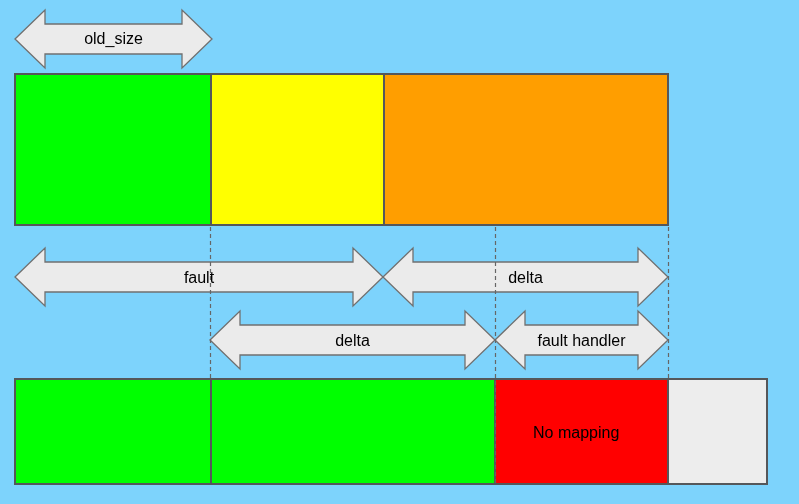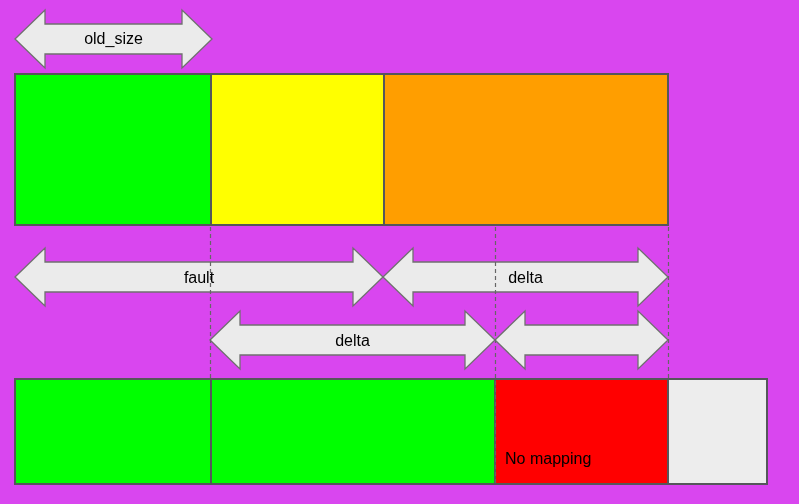--- a/index.html
+++ b/index.html
@@ -1,41 +1,41 @@
 <!DOCTYPE html>
 <html><head>
 <meta charset="utf-8">
 <style>
   html, body { margin: 0; padding: 0; background: #ffffff; }
   .canvas {
     position: relative;
     width: 799px;
     height: 504px;
-    background: #d946ef;
+    background: #7dd3fc;
     font-family: "Liberation Sans", sans-serif;
     color: #000000;
     overflow: hidden;
   }
   .canvas svg { position: absolute; left: 0; top: 0; }
   .label {
     position: absolute;
     font-size: 16px;
     line-height: 19px;
     color: #000000;
     white-space: nowrap;
   }
   .label.center { text-align: center; }
   .label.wrap { white-space: normal; }
   .lbl-old-size      { left: 15px;  top: 29px;  width: 197px; }
   .lbl-added         { left: 221px; top: 128px; width: 122px; line-height: 22px; }
   .lbl-nents         { left: 15px;  top: 268px; width: 368px; }
   .lbl-delta-top     { left: 383px; top: 268px; width: 285px; }
   .lbl-delta-bottom  { left: 210px; top: 331px; width: 285px; }
   .lbl-fault-handler { left: 495px; top: 331px; width: 173px; }
-  .lbl-no-mapping    { left: 505px; top: 423px; width: 155px; margin-top: 26px; }
+  .lbl-no-mapping    { left: 533px; top: 423px; width: 155px; }
 </style>
 </head>
 <body>
 
 <div class="canvas">
 
   <svg width="799" height="504" viewBox="0 0 799 504">
 
     <g stroke="#55575A" stroke-width="2">
       <rect x="15" y="74" width="196" height="151" fill="#00FF00"></rect>
@@ -67,15 +67,16 @@
 
   <div class="label center lbl-old-size">old_size</div>
 
 
   <div class="label center lbl-nents">fault</div>
 
   <div class="label center lbl-delta-top">delta</div>
 
   <div class="label center lbl-delta-bottom">delta</div>
 
+  <div class="label center lbl-fault-handler">fault handler</div>
 
   <div class="label lbl-no-mapping">No mapping</div>
 </div>
 
 </body></html>

